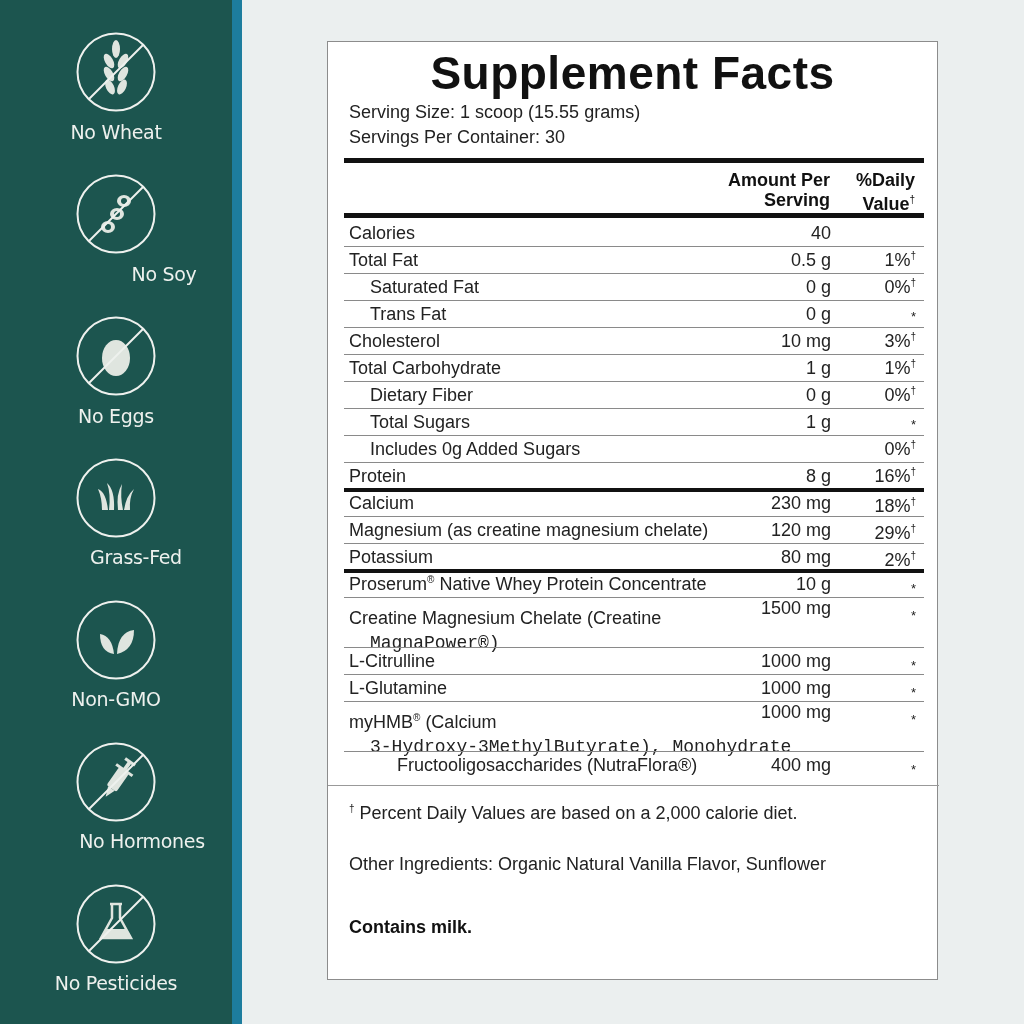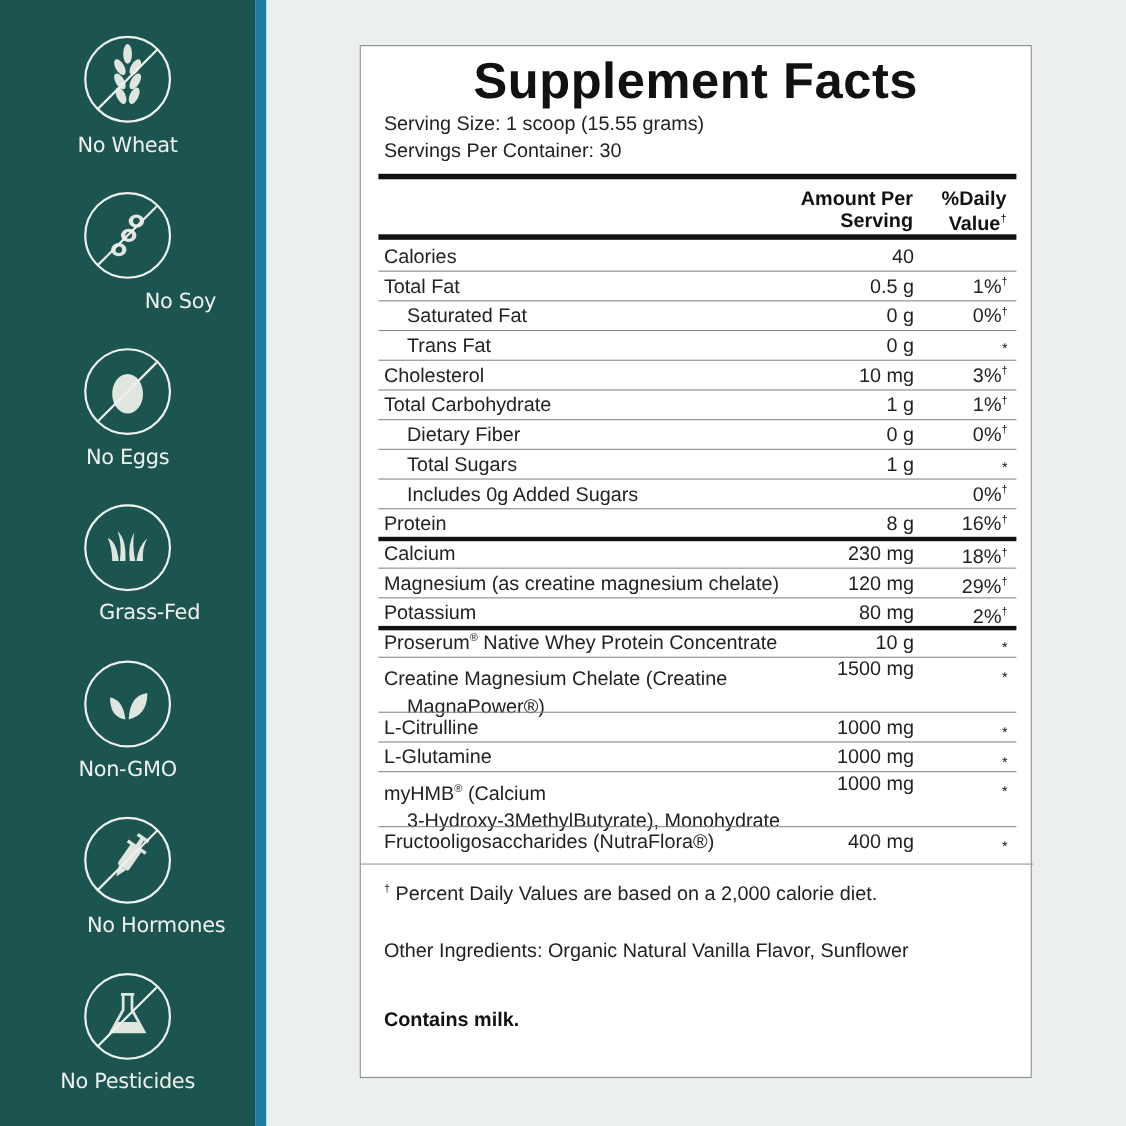--- a/index.html
+++ b/index.html
@@ -45,21 +45,21 @@
   .rule-thin { position:absolute; left:16px; width:580px; height:1px; background:#8a8a8a; }
   .hdr {
     position:absolute; font-weight:bold; font-size:18px; text-align:right; line-height:20px; color:#111;
   }
   .hdr sup { font-size:10px; font-weight:normal; }
   .row {
     position:absolute; left:16px; width:580px; font-size:18px; color:#222;
   }
   .row .name { position:absolute; left:5px; white-space:nowrap; }
   .row .name.indent { left:26px; }
-  .row .name .cont { display:block; padding-left:21px; }
+  .row .name .cont { display:block; padding-left:21px;font-family:Liberation Mono, monospace; }
   .row .amt { position:absolute; right:93px; text-align:right; white-space:nowrap; }
   .row .dv { position:absolute; right:8px; text-align:right; white-space:nowrap; }
   .row .dv sup, .row .name sup { font-size:10px; }
   .row .dv.star { font-size:13px; }
   .foot {
     position:absolute; left:21px; font-size:18px; color:#222; line-height:23px;
   }
   .foot sup { font-size:10px; }
   .bold { font-weight:bold; color:#111; }
 </style>
@@ -296,21 +296,21 @@
       <span class="dv star" style="top:7px;">*</span>
     </div>
     <div class="rule-thin" style="top:659px;"></div>
     <div class="row" style="top:663px;">
       <span class="name" style="line-height:25px;"><span>myHMB</span><sup>®</sup><span> (Calcium</span><span class="cont">3-Hydroxy-3MethylButyrate), Monohydrate</span></span>
       <span class="amt" style="top:-3px;">1000 mg</span>
       <span class="dv star" style="top:7px;">*</span>
     </div>
     <div class="rule-thin" style="top:709px;"></div>
     <div class="row" style="top:713px;">
-      <span class="name" style="line-height:normal;"><span>Fructooligosaccharides (NutraFlora®)</span><sup></sup><span></span></span>
+      <span class="name" style="line-height:normal;margin-left:48px;"><span>Fructooligosaccharides (NutraFlora®)</span><sup></sup><span></span></span>
       <span class="amt" style="top:0;">400 mg</span>
       <span class="dv star" style="top:7px;">*</span>
     </div>
     <div class="rule-thin" style="top:743px;left:0;width:611px;background:#999;"></div>
     <div class="foot" style="top:755px;"><sup>†</sup><span> Percent Daily Values are based on a 2,000 calorie diet.</span></div>
     <div class="foot" style="top:811px;"><span>Other Ingredients: Organic Natural Vanilla Flavor, Sunflower</span><br></div>
     <div class="foot bold" style="top:874px;">Contains milk.</div>
   </div>
 
 </body></html>

